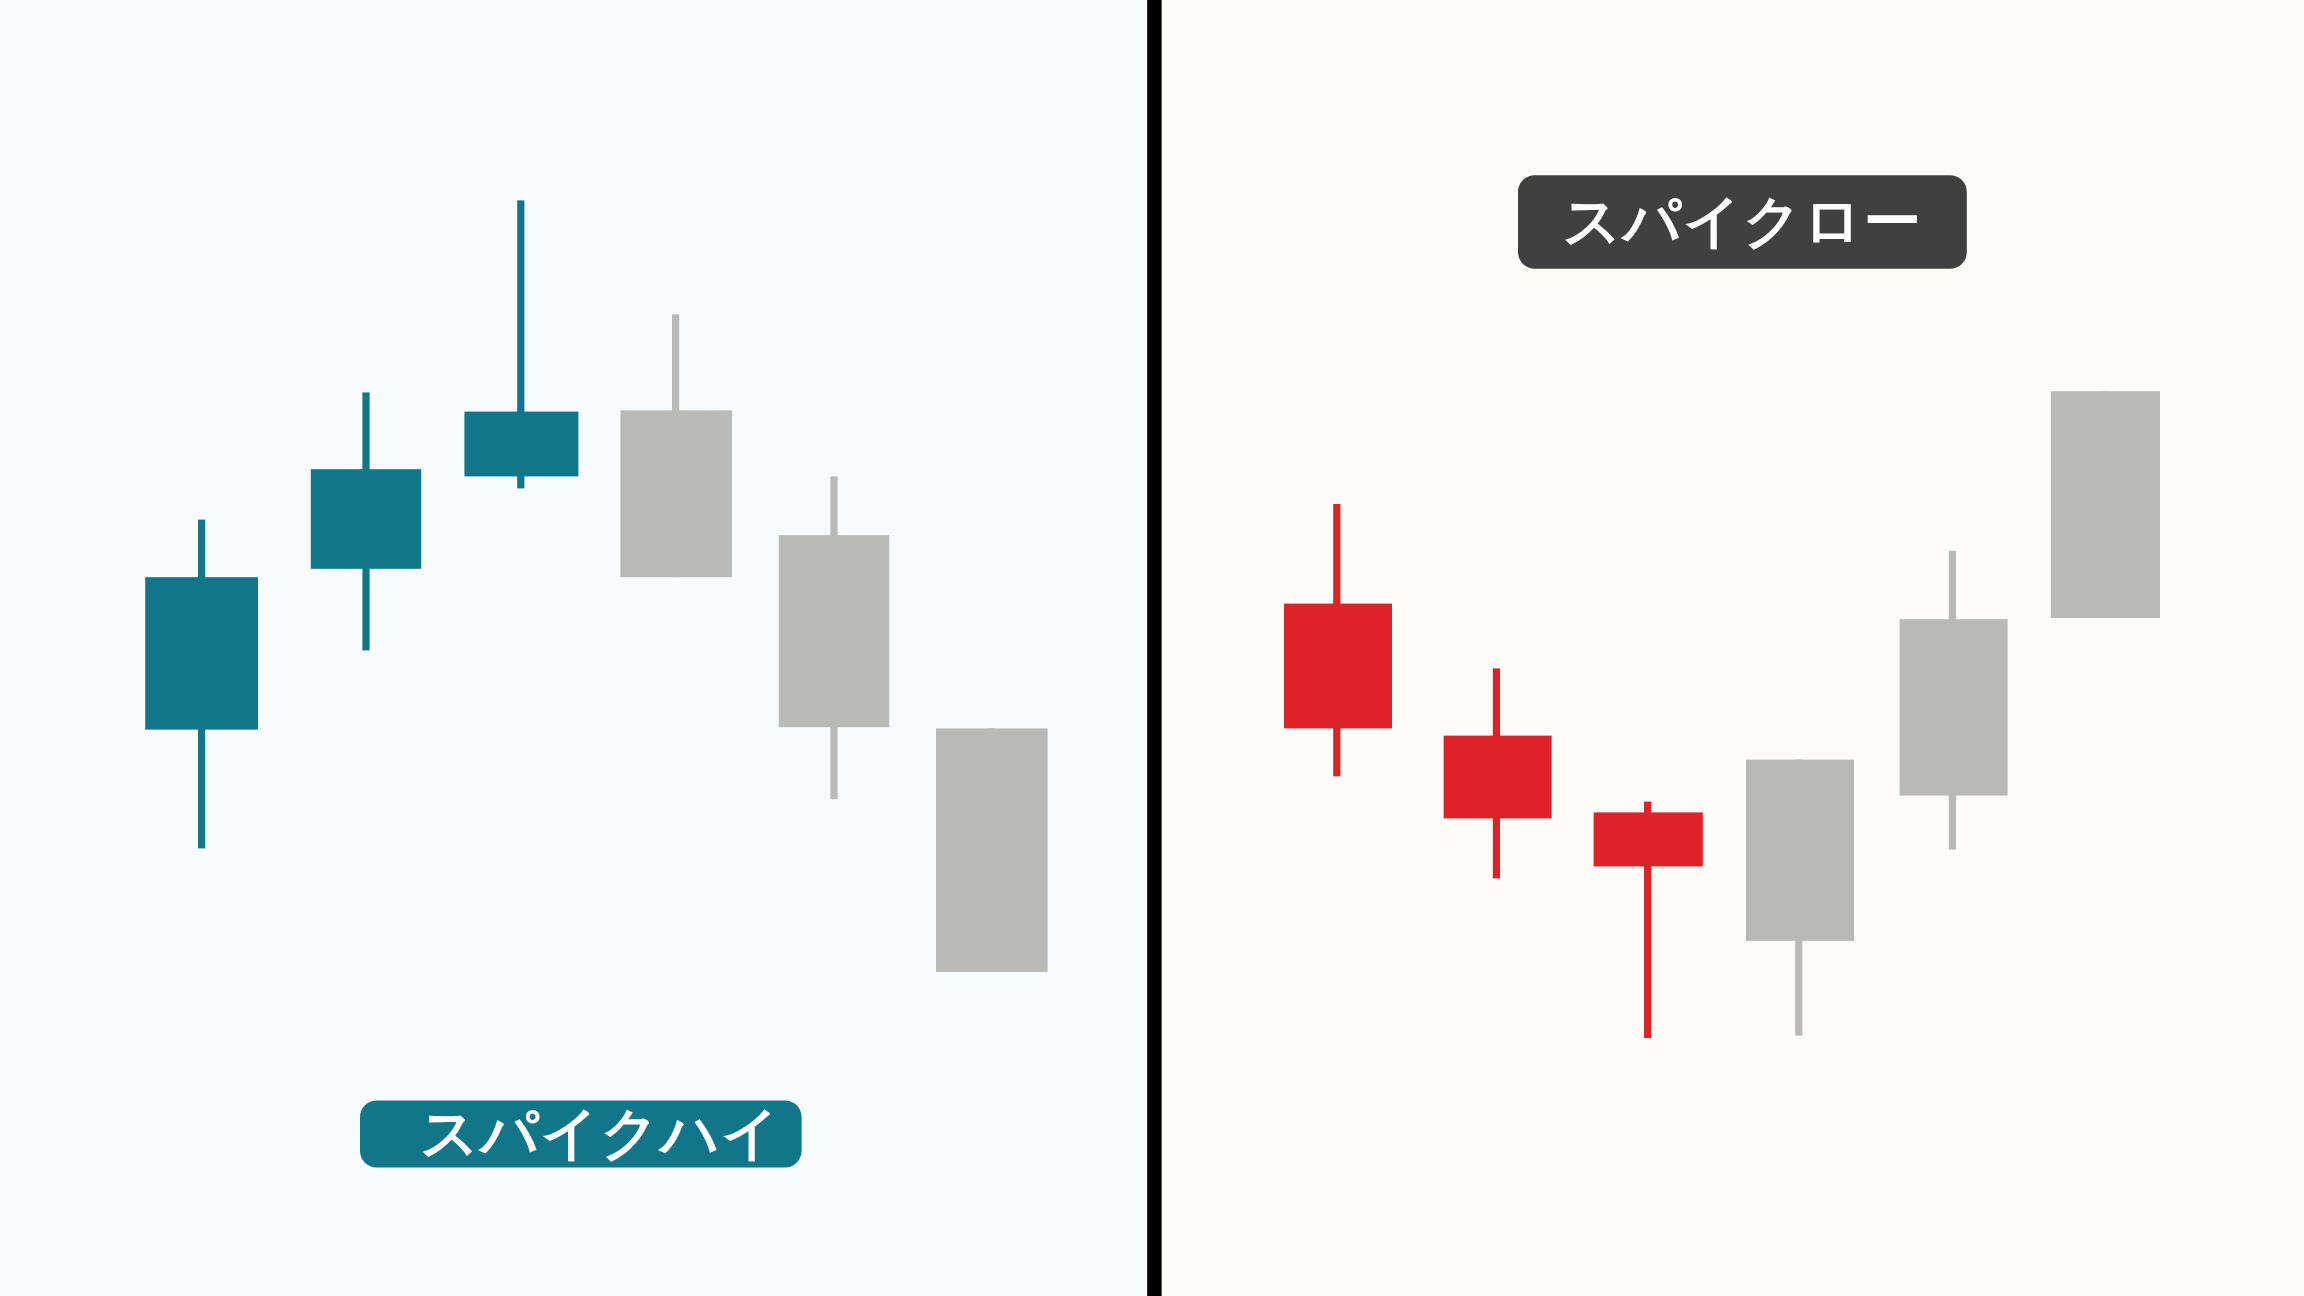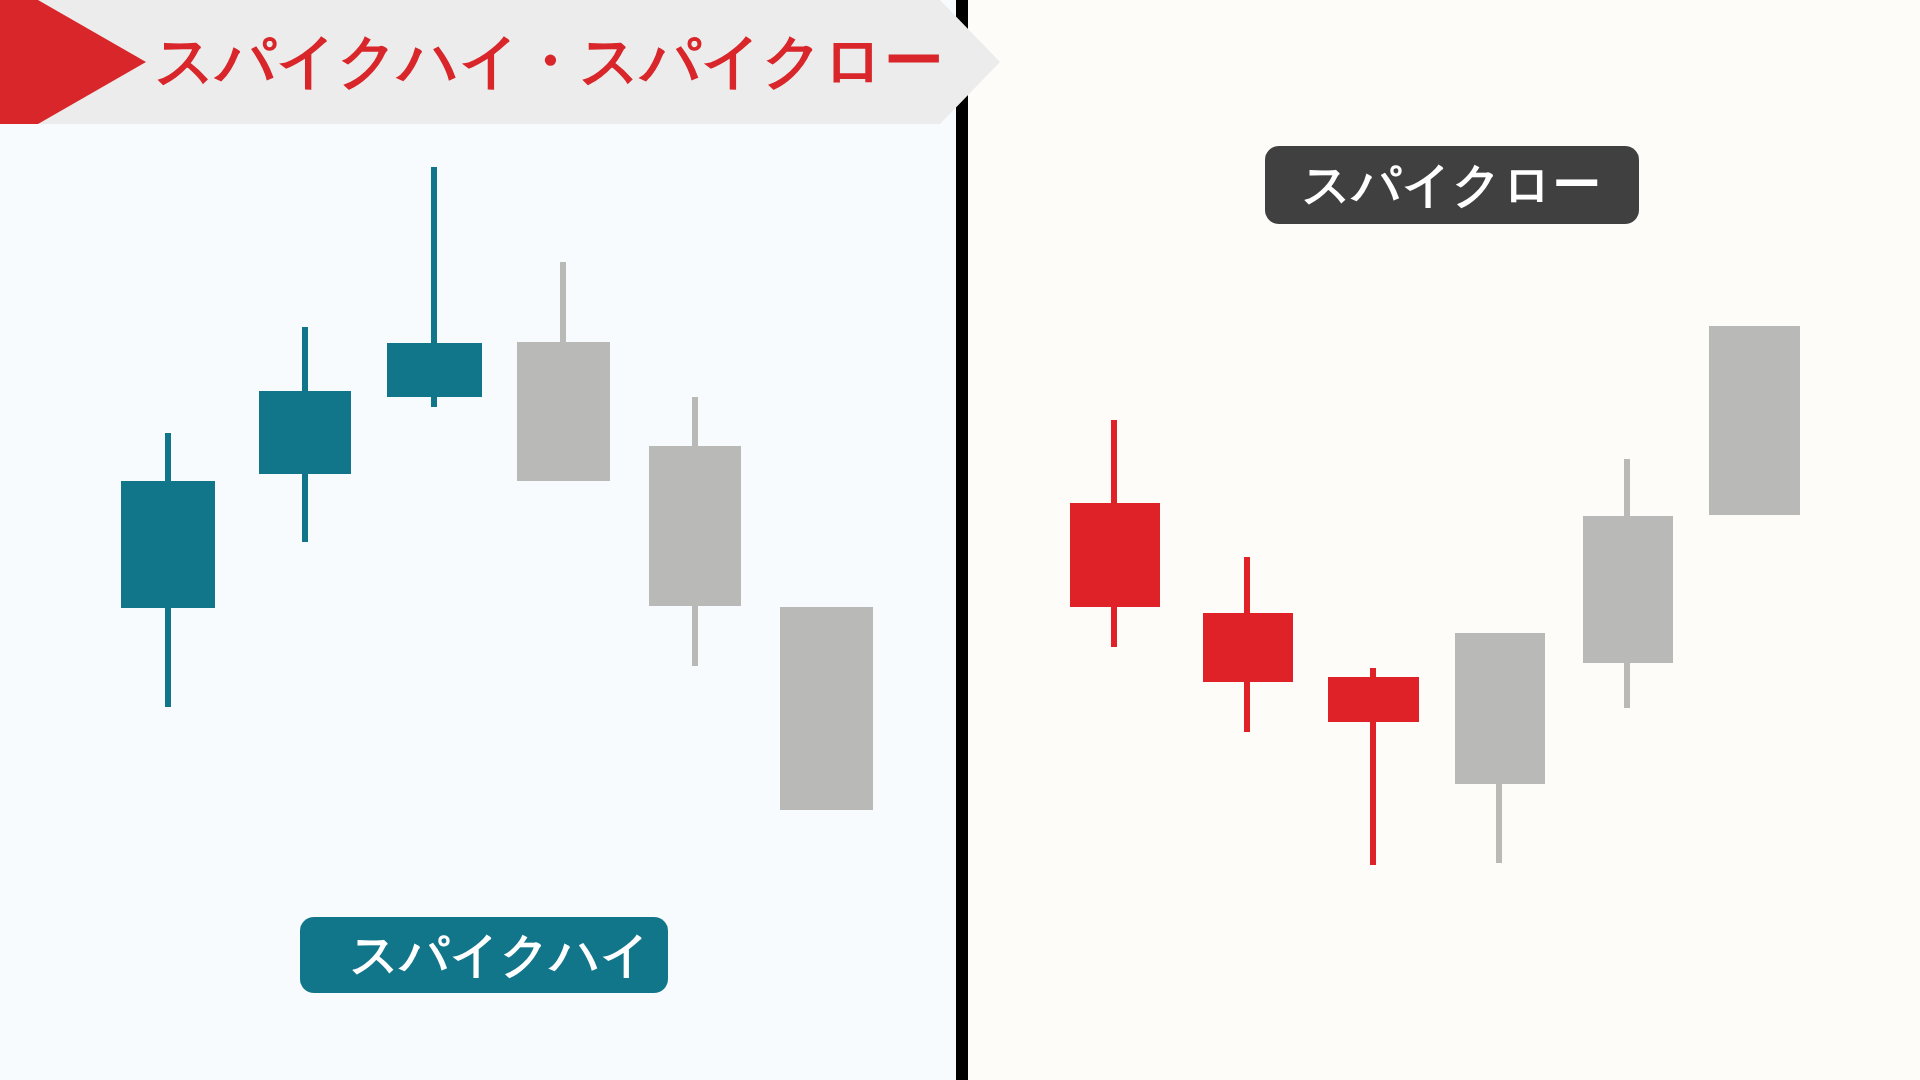--- a/index.html
+++ b/index.html
@@ -116,21 +116,21 @@
     color: #ffffff;
     font-weight: bold;
     white-space: nowrap;
     border-radius: 14px;
     box-sizing: border-box;
   }
   #pill-spike-high {
     left: 300px;
     top: 917px;
     width: 368px;
-    height: 76px;
+    height: 56px;
     background: #11768a;
     font-size: 48px;
     letter-spacing: 1px;
     padding-left: 33px;
   }
   #pill-spike-low {
     left: 1265px;
     top: 146px;
     width: 374px;
     height: 78px;
@@ -200,19 +200,14 @@
           <div class="wick" style="left: 783px; top: 326px; height: 189px; background: rgb(185, 185, 183);"></div>
           <div class="body" style="left: 741px; top: 326px; width: 91px; height: 189px; background: rgb(185, 185, 183);"></div>
         </div>
       </div>
   </div>
 
   <div class="pill" id="pill-spike-low">スパイクロー</div>
 
   <div id="panel-divider"></div>
 
-  <div id="header-ribbon">
-    <div id="ribbon-band"></div>
-    <div id="ribbon-arrow"></div>
-    <div id="ribbon-title">スパイクハイ・スパイクロー</div>
-  </div>
 
 </div>
 
 </body></html>

